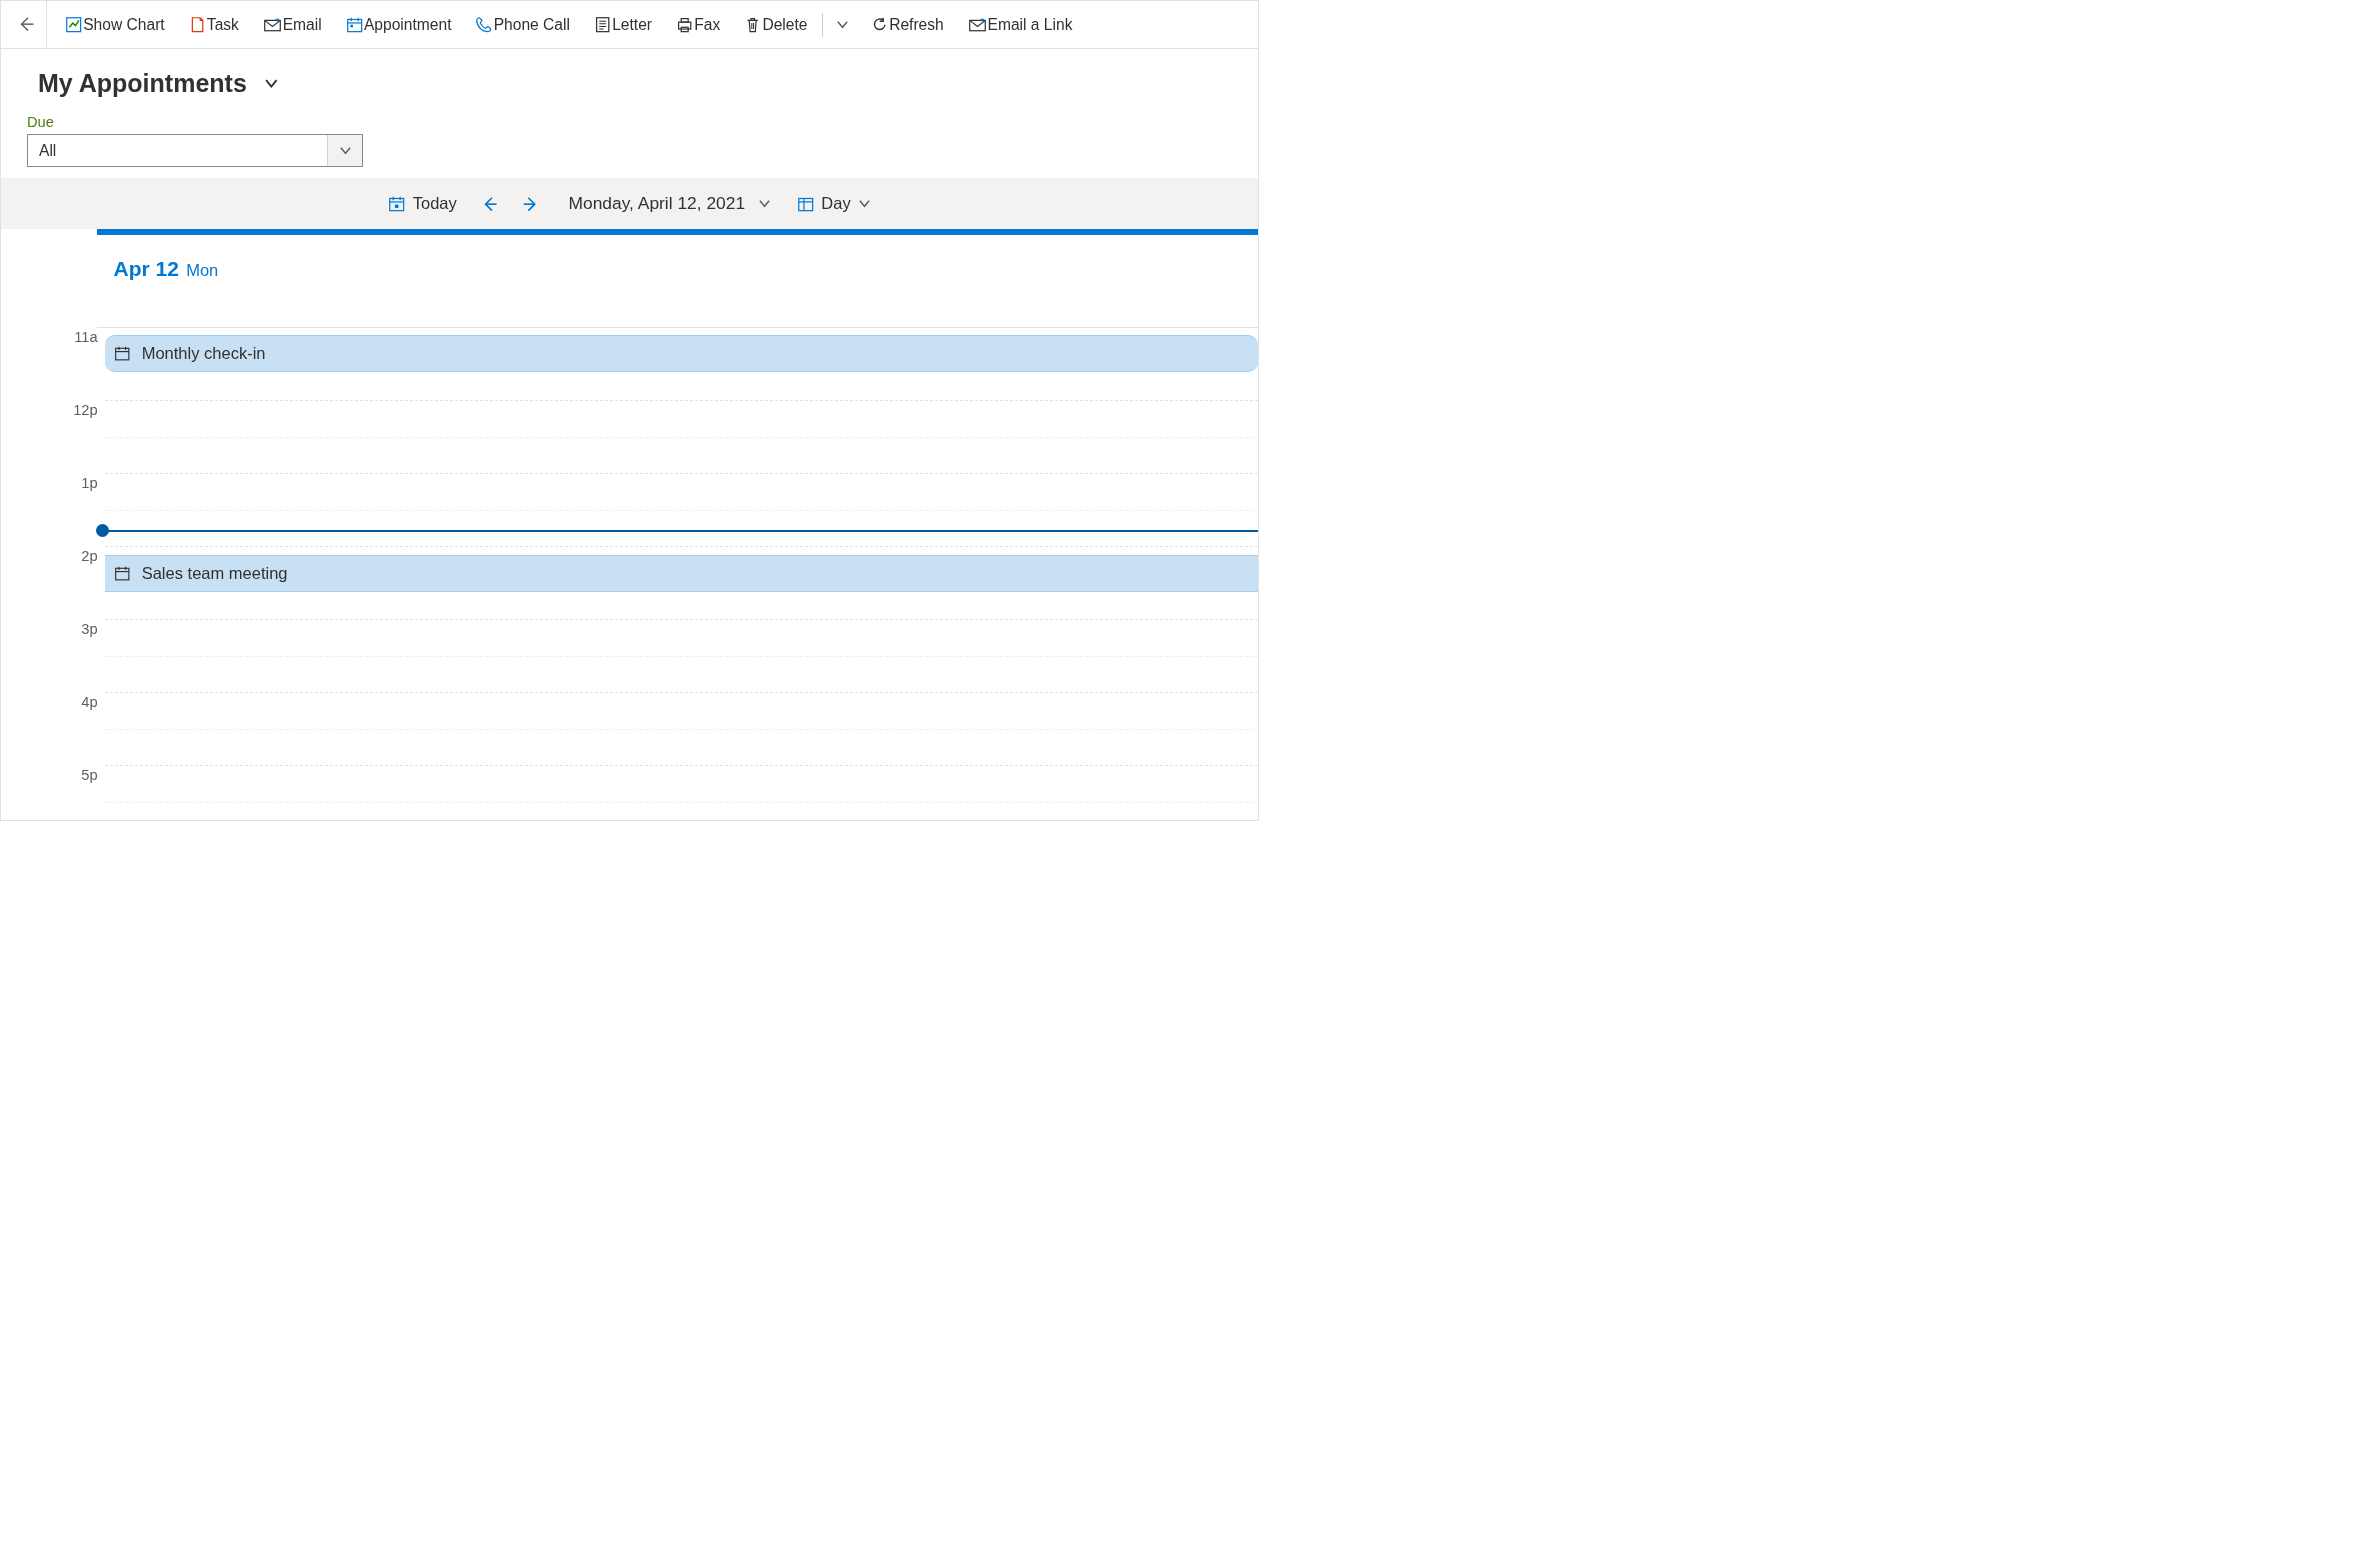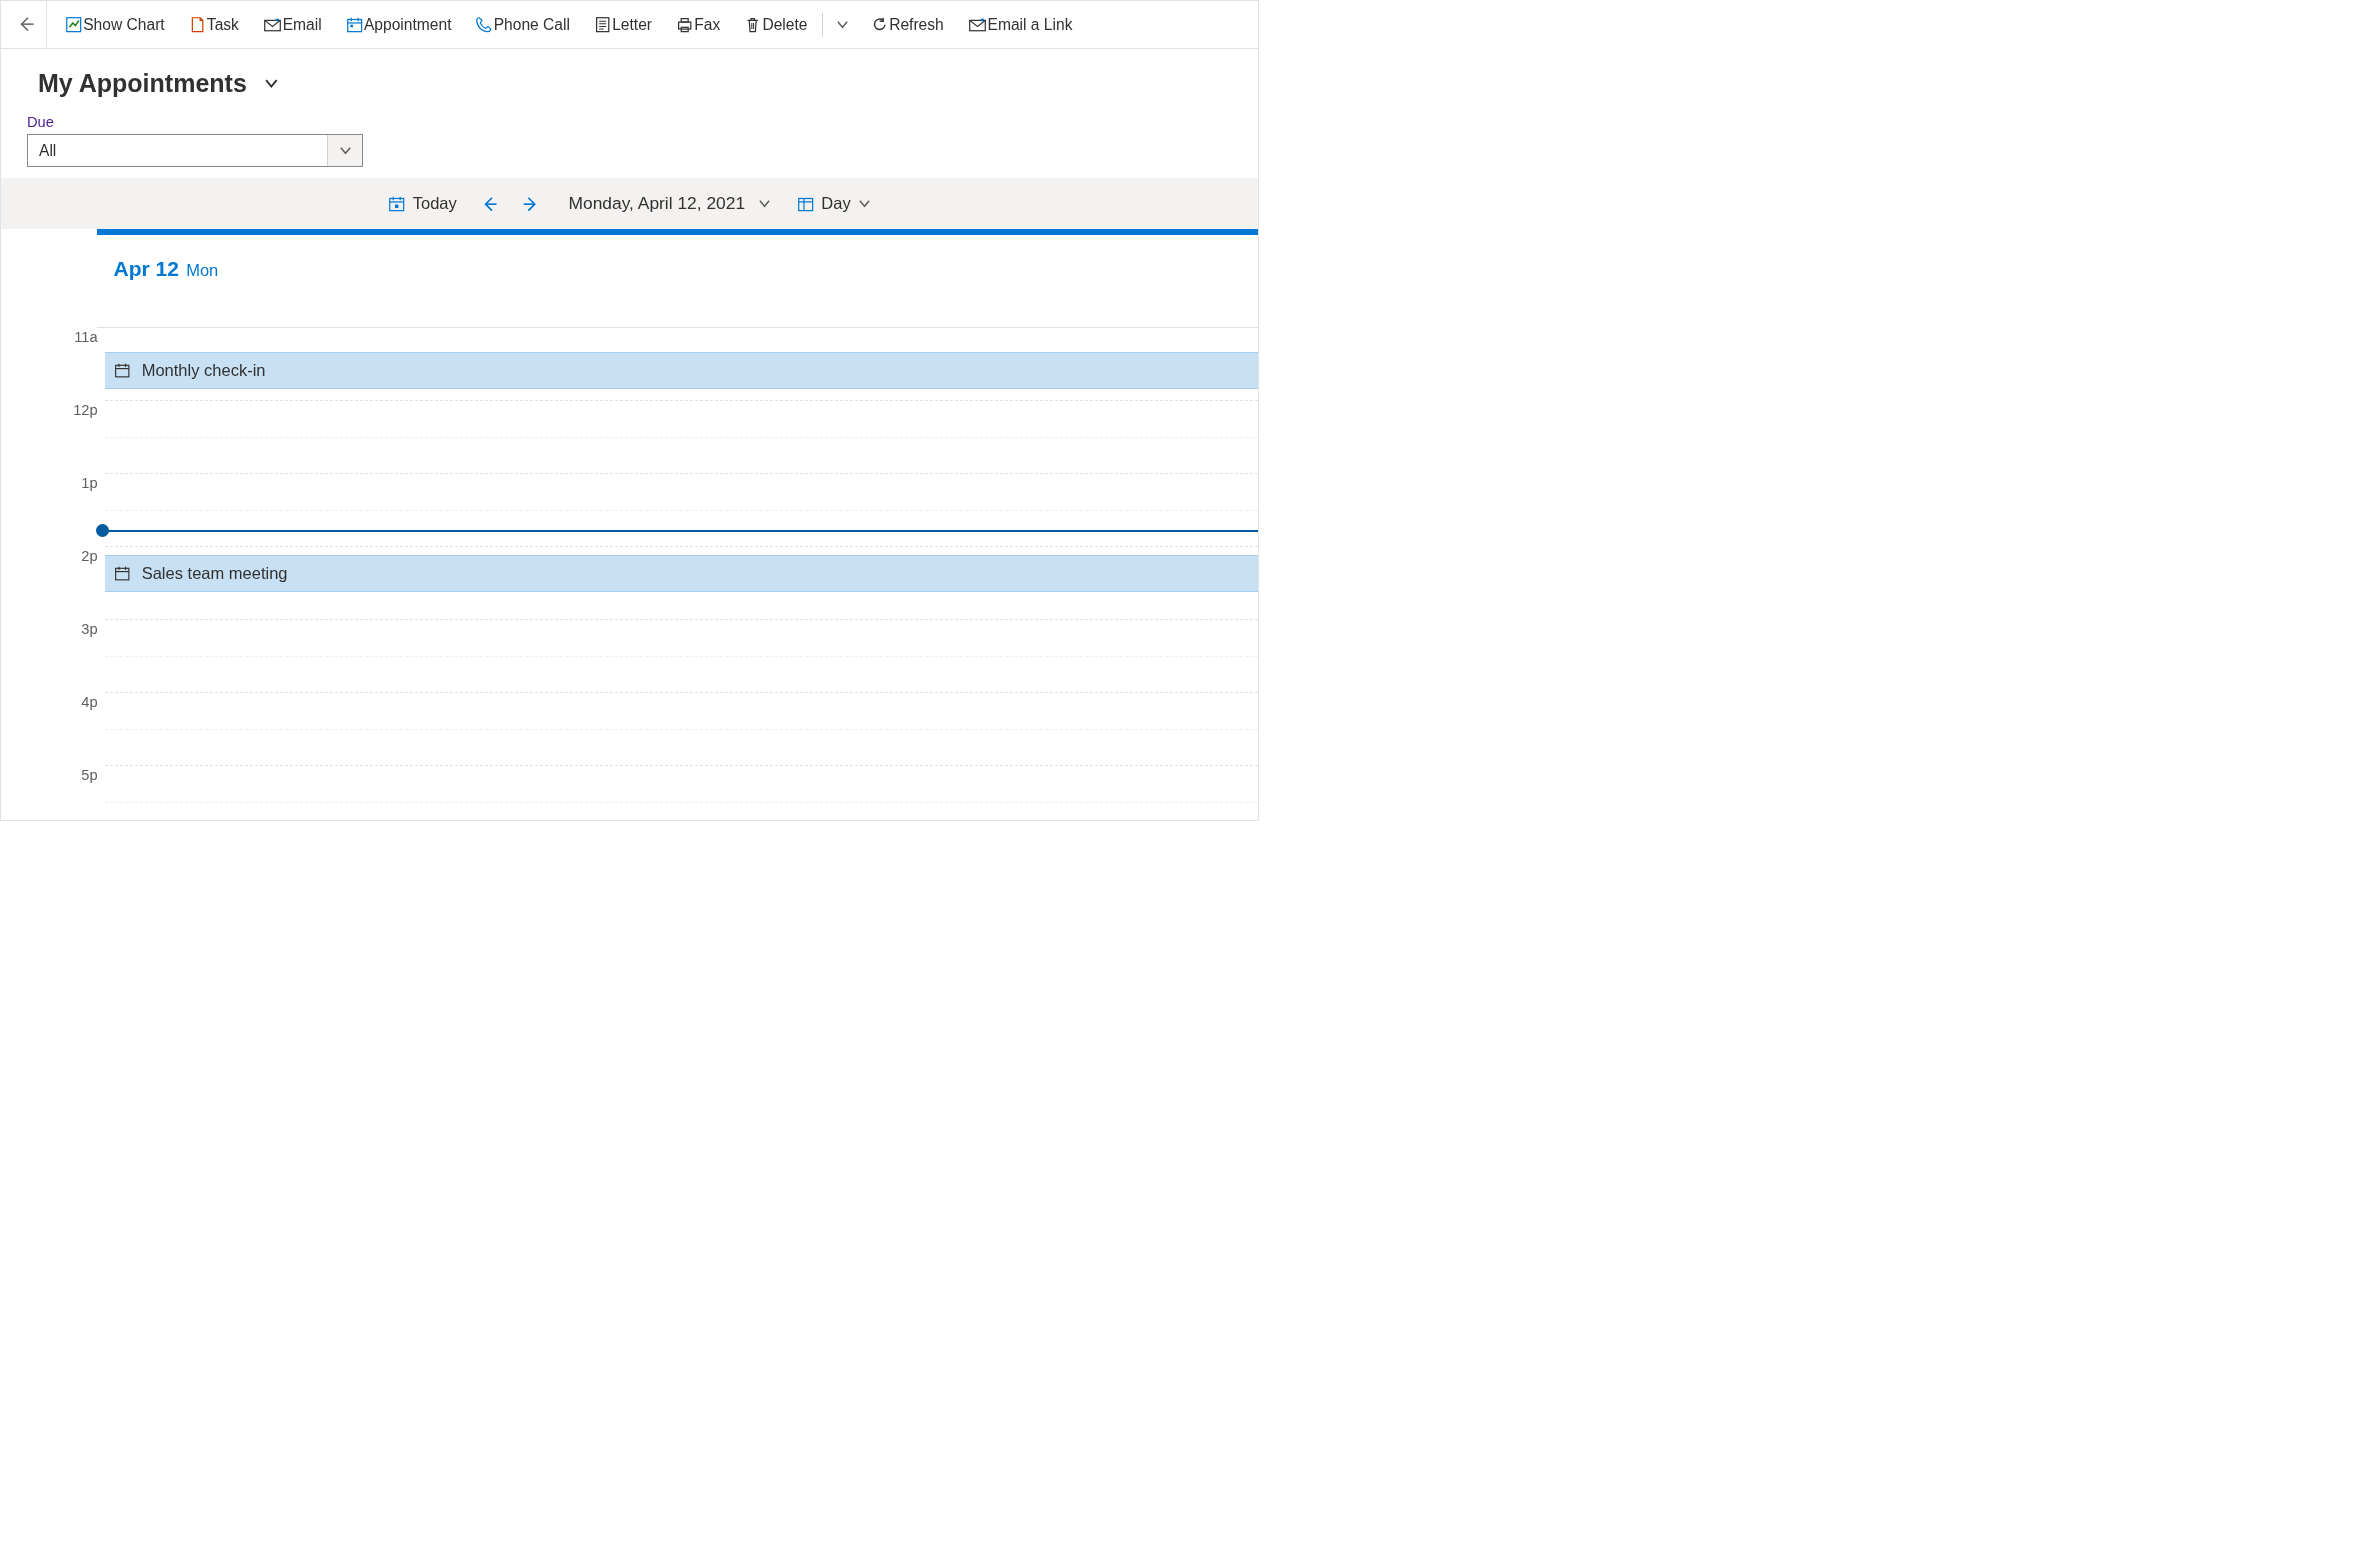--- a/index.html
+++ b/index.html
@@ -73,21 +73,21 @@
     font-weight: 600;
     color: #323130;
   }
 
   
   .filter-row {
     padding: 7.3px 26px 11px 26px;
   }
   .filter-label {
     font-size: 14.7px;
-    color: #4c1d95;
+    color: #4d7c0f;
     margin-bottom: 3.7px;
   }
   .filter-select {
     display: flex;
     align-items: center;
     justify-content: space-between;
     width: 336px;
     height: 33px;
     border: 0.9px solid #8a8886;
     background: #fff;
@@ -429,21 +429,21 @@
         <div class="cal-hour-cell"></div>
       </div>
       <div class="cal-hour-row">
         <div class="cal-hour-label">4p</div>
         <div class="cal-hour-cell"></div>
       </div>
       <div class="cal-hour-row">
         <div class="cal-hour-label">5p</div>
         <div class="cal-hour-cell"></div>
       </div>
-      <div class="cal-event" style="top: 24px; height: 37px;">
+      <div class="cal-event" style="top: 7px; height: 37px; border-radius: 10px;">
         <svg width="16.5" height="16.5" viewBox="0 0 20 20">
           <rect x="2" y="4" width="16" height="14" fill="none" stroke="#323130" stroke-width="1.4"></rect>
           <path d="M2 8 H18" stroke="#323130" stroke-width="1.4"></path>
           <path d="M6 2 V6 M14 2 V6" stroke="#323130" stroke-width="1.4"></path>
         </svg>
         <span>Monthly check-in</span>
       </div>
       <div class="cal-event" style="top: 227px; height: 37px;">
         <svg width="16.5" height="16.5" viewBox="0 0 20 20">
           <rect x="2" y="4" width="16" height="14" fill="none" stroke="#323130" stroke-width="1.4"></rect>

